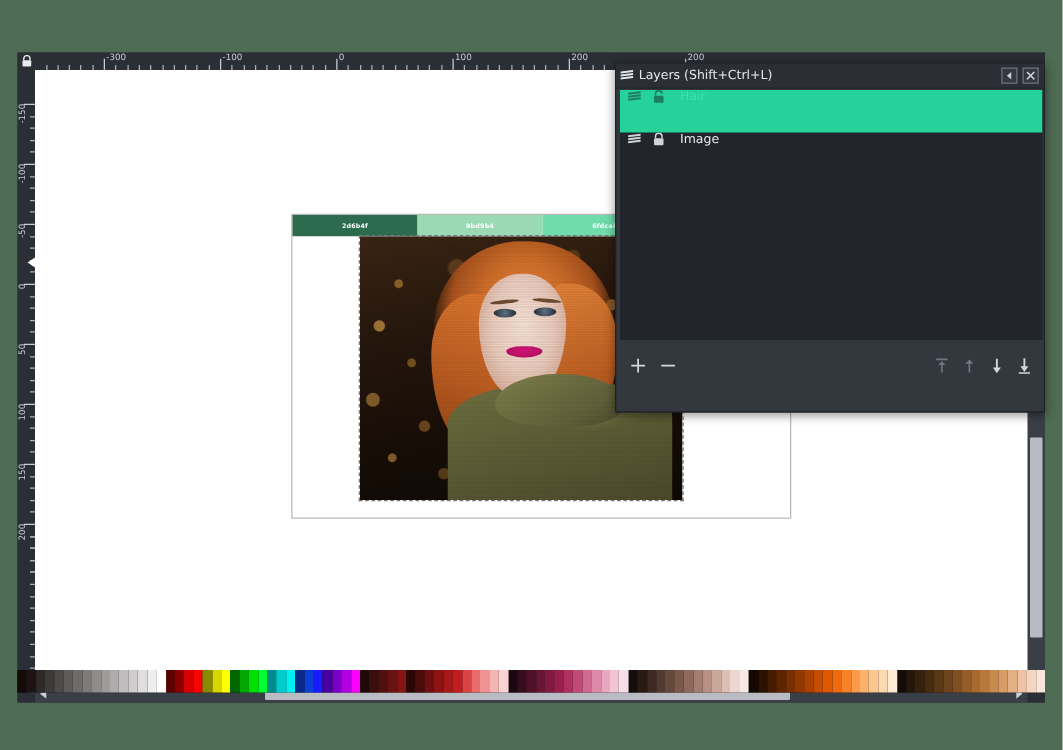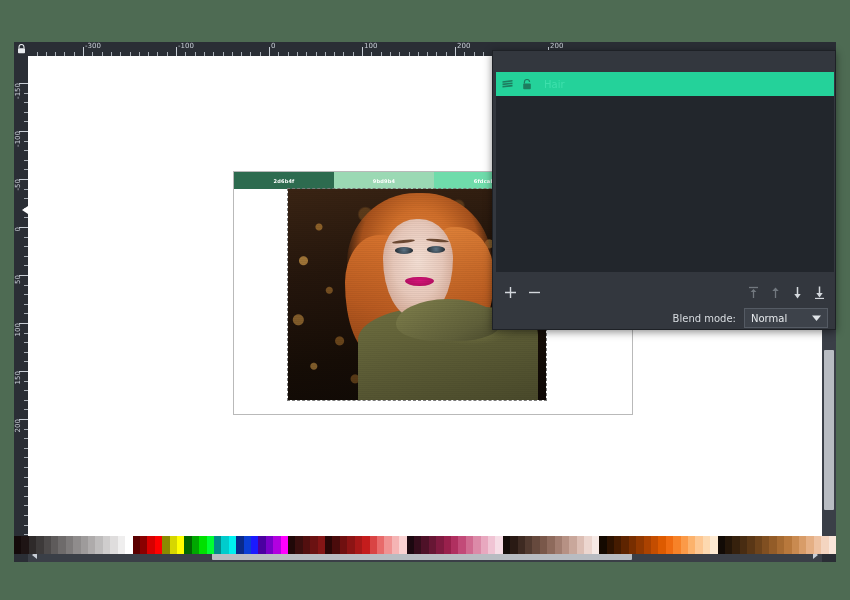--- a/index.html
+++ b/index.html
@@ -285,22 +285,22 @@
     margin-left: 4px;
     background:#343840;
   }
   #layers-list {
     position:absolute; left:3px; top:21px;
     width: 338px; height: 200px;
     background: #22262c;
     overflow:hidden;
   }
   .layer-row {
-    display:flex; align-items:center;
-    height: 24px;
+    display:flex; align-items:flex-start;
+    height: 34px;
     padding-left: 6px;
   }
   .layer-row.selected { background: #24d29a; }
   .layer-handle { margin-right: 9px; display:flex; }
   .layer-lock { margin-right: 12px; display:flex; }
   .layer-name {
     font-size: 10px;
     color: #e6e9ec;
     font-family: "DejaVu Sans", sans-serif;
   }
@@ -697,38 +697,74 @@
     <div class="pal-cell" style="background: rgb(201, 138, 80);"></div>
     <div class="pal-cell" style="background: rgb(216, 156, 104);"></div>
     <div class="pal-cell" style="background: rgb(229, 175, 132);"></div>
     <div class="pal-cell" style="background: rgb(238, 194, 162);"></div>
     <div class="pal-cell" style="background: rgb(244, 213, 192);"></div>
     <div class="pal-cell" style="background: rgb(249, 230, 218);"></div>
   </div>
 
 <div id="layers-panel">
 
+  <div id="layers-titlebar">
+    <span id="layers-title-icon">
+      <svg width="11" height="11" viewBox="0 0 11 11">
+        <path d="M0.5 2.2 L10.5 1 L10.5 2.6 L0.5 3.8 Z" fill="#e4e7ea"></path>
+        <path d="M0.5 4.6 L10.5 3.4 L10.5 5 L0.5 6.2 Z" fill="#e4e7ea"></path>
+        <path d="M0.5 7.0 L10.5 5.8 L10.5 7.4 L0.5 8.6 Z" fill="#e4e7ea"></path>
+      </svg>
+    </span>
+    <span id="layers-title-text">Layers (Shift+Ctrl+L)</span>
+    <span class="title-btn">
+      <svg width="7" height="7" viewBox="0 0 7 7">
+        <path d="M5 0.5 L1.5 3.5 L5 6.5 Z" fill="#c8ced6"></path>
+      </svg>
+    </span>
+    <span class="title-btn">
+      <svg width="7" height="7" viewBox="0 0 7 7">
+        <path d="M0.5 0.5 L6.5 6.5 M6.5 0.5 L0.5 6.5" stroke="#c8ced6" stroke-width="1.2"></path>
+      </svg>
+    </span>
+  </div>
 
   <div id="layers-list">
       <div class="layer-row selected">
         <span class="layer-handle">
           <svg width="11" height="11" viewBox="0 0 11 11">
             <path d="M0.5 2.2 L10.5 1 L10.5 2.6 L0.5 3.8 Z" fill="#1d7d5f"></path>
             <path d="M0.5 4.6 L10.5 3.4 L10.5 5 L0.5 6.2 Z" fill="#1d7d5f"></path>
             <path d="M0.5 7.0 L10.5 5.8 L10.5 7.4 L0.5 8.6 Z" fill="#1d7d5f"></path>
           </svg>
         </span>
         <span class="layer-lock">
           <svg width="10" height="11" viewBox="0 0 10 11">
             <path d="M2.4 4.6V3.1a2.6 2.6 0 0 1 5.2 0" fill="none" stroke="#1d7d5f" stroke-width="1.2"></path>
             <rect x="1.2" y="4.6" width="7.6" height="5.6" rx="0.9" fill="#1d7d5f"></rect>
           </svg>
         </span>
         <span class="layer-name">Hair</span>
       </div>
+      <div class="layer-row">
+        <span class="layer-handle">
+          <svg width="11" height="11" viewBox="0 0 11 11">
+            <path d="M0.5 2.2 L10.5 1 L10.5 2.6 L0.5 3.8 Z" fill="#cfd4d9"></path>
+            <path d="M0.5 4.6 L10.5 3.4 L10.5 5 L0.5 6.2 Z" fill="#cfd4d9"></path>
+            <path d="M0.5 7.0 L10.5 5.8 L10.5 7.4 L0.5 8.6 Z" fill="#cfd4d9"></path>
+          </svg>
+        </span>
+        <span class="layer-lock">
+          <svg width="10" height="11" viewBox="0 0 10 11">
+            <path d="M2.4 4.6V3.1a2.6 2.6 0 0 1 5.2 0v1.5" fill="none" stroke="#cfd4d9" stroke-width="1.2"></path>
+            <rect x="1.2" y="4.6" width="7.6" height="5.6" rx="0.9" fill="#cfd4d9"></rect>
+          </svg>
+        </span>
+        <span class="layer-name">Image</span>
+      </div>
     </div>
 
   <div id="layers-toolbar">
     <span class="tool-btn">
       <svg width="13" height="13" viewBox="0 0 13 13">
         <path d="M6.5 1 V12 M1 6.5 H12" stroke="#d4d8dd" stroke-width="1.4"></path>
       </svg>
     </span>
     <span class="tool-btn">
       <svg width="13" height="13" viewBox="0 0 13 13">
@@ -758,22 +794,13 @@
     </span>
     <span class="arrange-btn">
       <svg width="11" height="13" viewBox="0 0 11 13">
         <path d="M5.5 0.5 V8" stroke="#d4d8dd" stroke-width="1.5"></path>
         <path d="M5.5 11.5 L2.3 7 L8.7 7 Z" fill="#d4d8dd"></path>
         <path d="M1 12.5 H10" stroke="#d4d8dd" stroke-width="1.3"></path>
       </svg>
     </span>
   </div>
 
-  <div id="blend-row">
-    <span id="blend-label">Blend mode:</span>
-    <div id="blend-select">
-      <span id="blend-value">Normal</span>
-      <svg width="9" height="6" viewBox="0 0 9 6">
-        <path d="M0 0.5 L9 0.5 L4.5 6 Z" fill="#dfe3e7"></path>
-      </svg>
-    </div>
-  </div>
 </div>
 
 </body></html>

